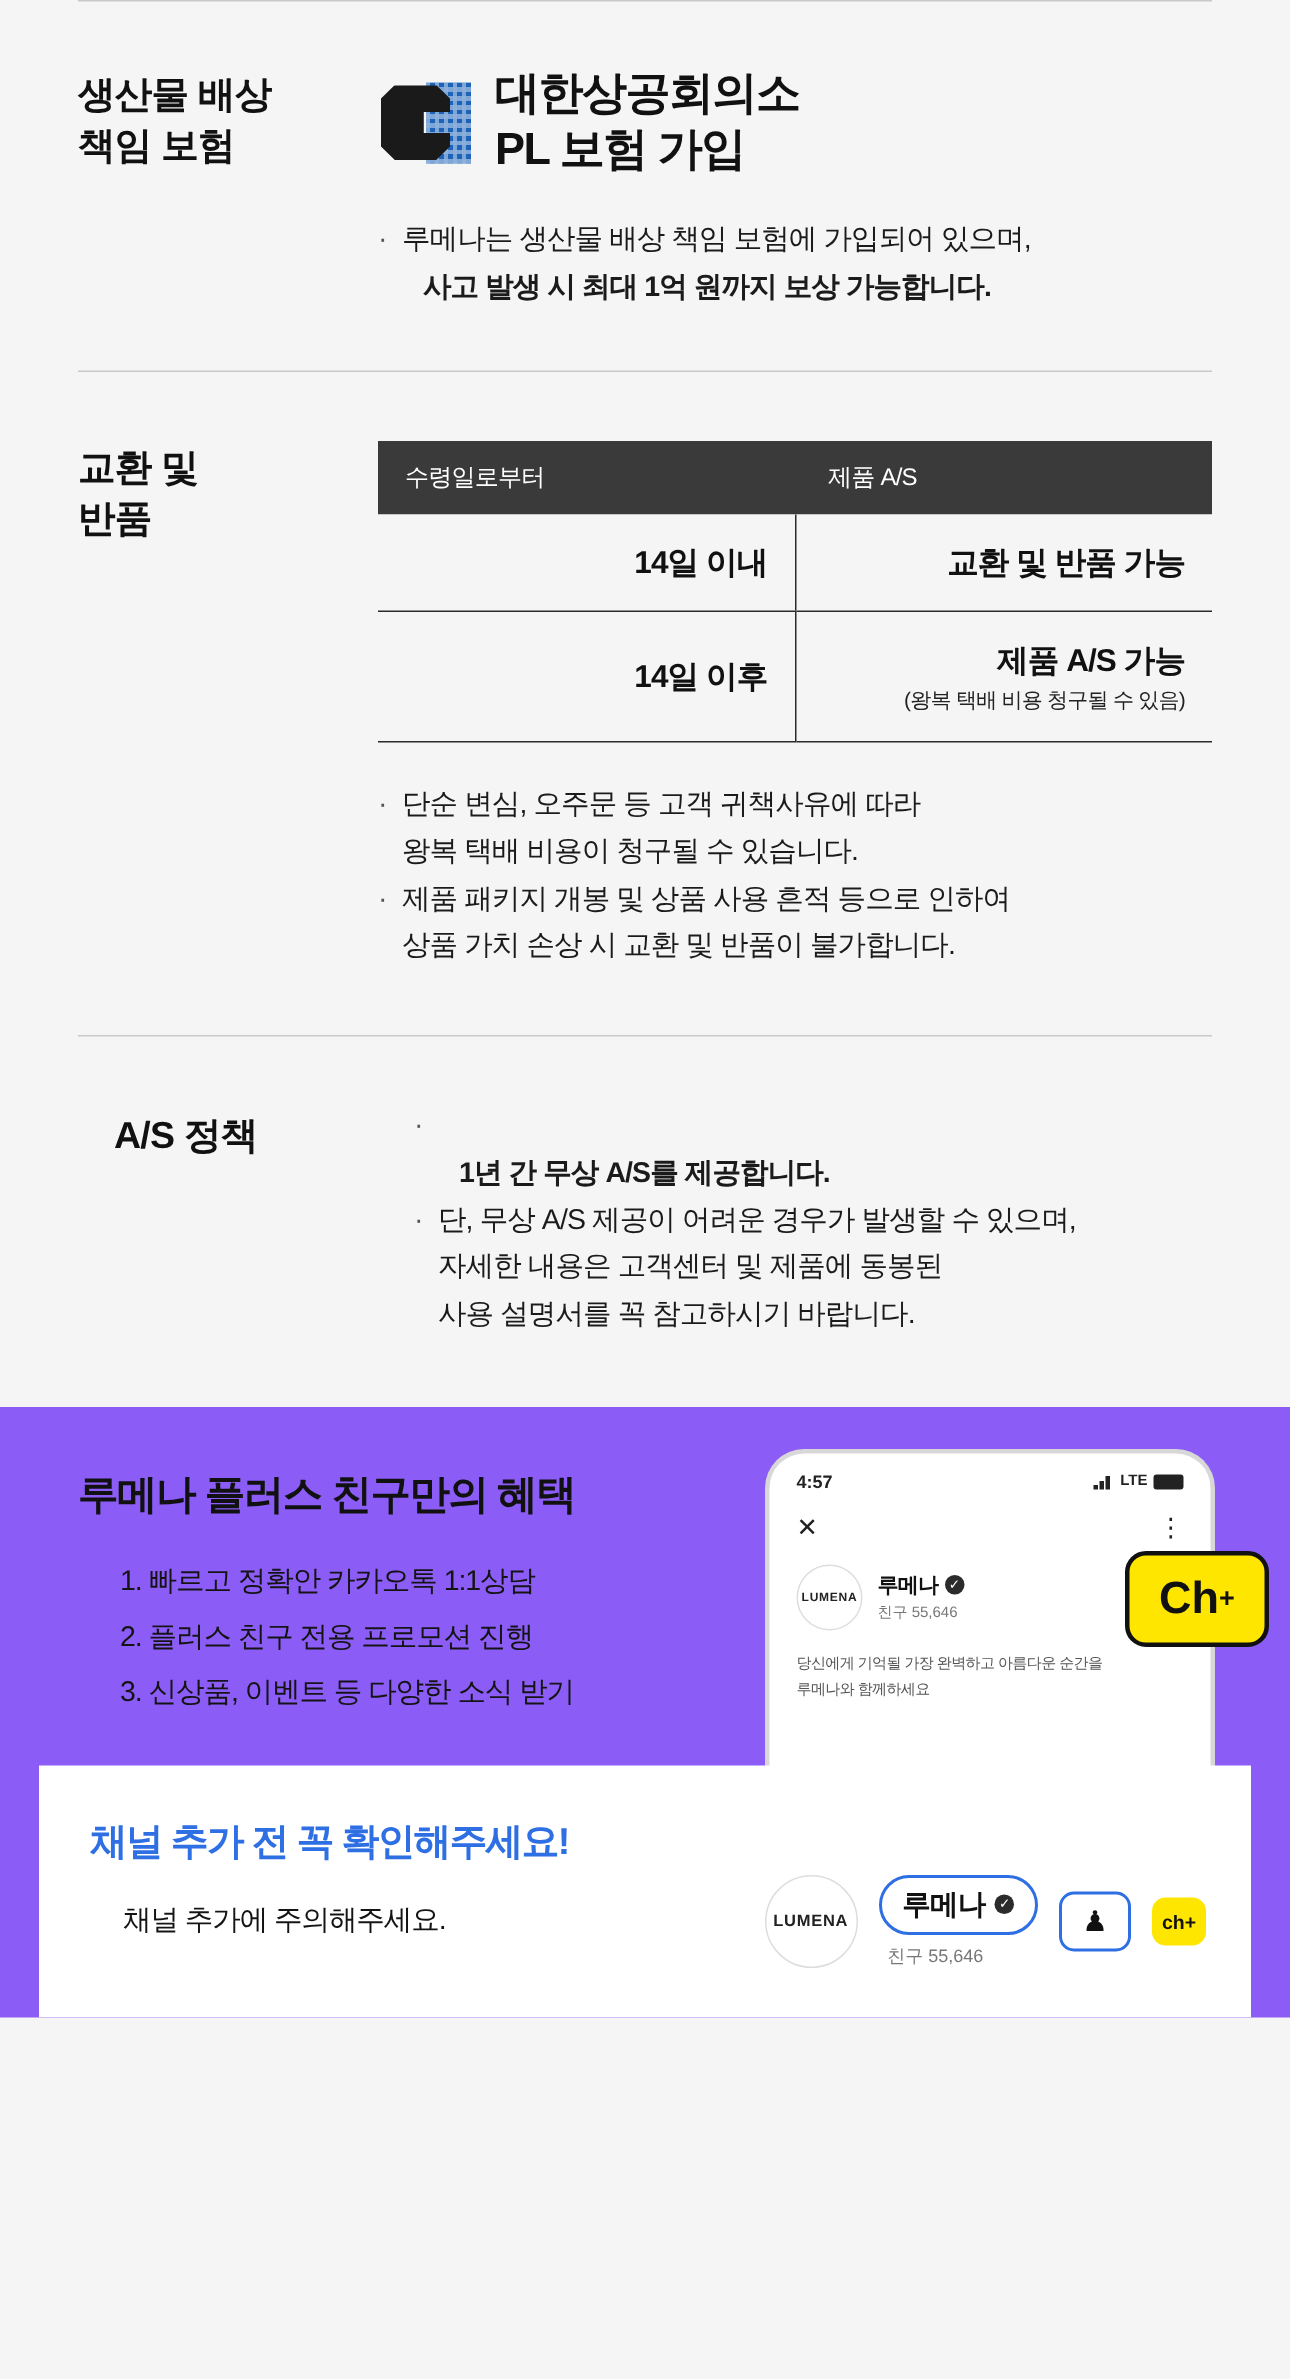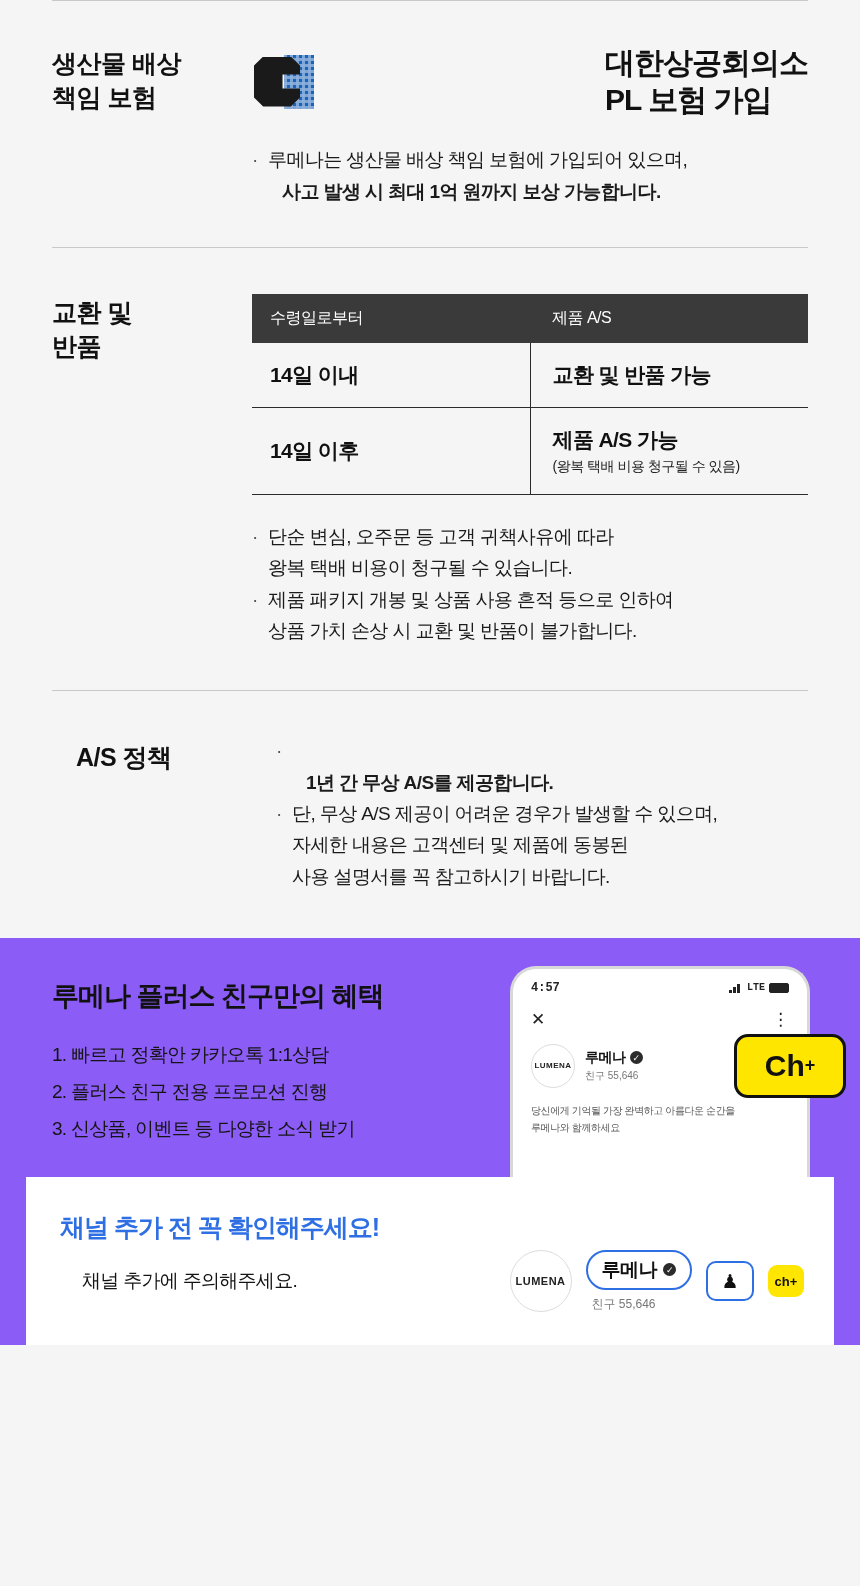--- a/index.html
+++ b/index.html
@@ -41,21 +41,20 @@
     margin: 0 52px;
   }
   .hr.top { margin-top: 0; }
 
   
   .pl-wrap { padding-top: 44px; padding-bottom: 40px; }
   .pl-logo-row {
     display: flex;
     align-items: center;
     gap: 16px;
-    justify-content: space-between;
   }
   .pl-mark {
     width: 62px; height: 62px;
     position: relative;
     flex: 0 0 62px;
   }
   .pl-mark .blue {
     position: absolute;
     right: 0; top: 4px;
     width: 30px; height: 54px;
@@ -122,20 +121,21 @@
   }
   table.ex th.c2 { padding-left: 22px; }
   table.ex td {
     border-bottom: 1px solid #2b2b2b;
     padding: 18px 18px;
     font-size: 21px;
     font-weight: bold;
     letter-spacing: -0.6px;
     vertical-align: middle;
     background: #f5f5f5;
+    text-align: right;
   }
   table.ex td.c2 {
     border-left: 1px solid #2b2b2b;
     padding-left: 22px;
   }
   table.ex td .sub {
     display: block;
     font-size: 14px;
     font-weight: normal;
     letter-spacing: -0.5px;
@@ -162,20 +162,21 @@
     letter-spacing: -1px;
     color: #111;
   }
   .promo-list { margin-top: 22px; }
   .promo-list li {
     list-style: none;
     font-size: 19px;
     letter-spacing: -0.7px;
     line-height: 1.95;
     color: #141414;
+    margin-left: 28px;
   }
 
   
   .phone {
     position: absolute;
     right: 50px;
     top: 28px;
     width: 300px;
     height: 250px;
     background: #fff;
@@ -185,21 +186,20 @@
     overflow: hidden;
     z-index: 1;
   }
   .phone .statusbar {
     display: flex;
     justify-content: space-between;
     padding: 12px 18px 4px;
     font-size: 12px;
     font-weight: bold;
     color: #222;
-    font-family: Liberation Mono, monospace;
   }
   .phone .statusbar .right { display: flex; align-items: center; gap: 4px; }
   .bars { display: inline-block; width: 14px; height: 10px;
     background:
       linear-gradient(to top, #222 3px, transparent 3px) 0 100%/3px 3px no-repeat,
       linear-gradient(to top, #222 6px, transparent 6px) 4px 100%/3px 6px no-repeat,
       linear-gradient(to top, #222 9px, transparent 9px) 8px 100%/3px 9px no-repeat;
   }
   .batt { display:inline-block; width: 20px; height: 10px; border: 1px solid #222; border-radius: 2px; background: #222; }
   .phone .navrow {
@@ -230,21 +230,21 @@
     background: #fff; display: flex; align-items: center; justify-content: center;
     font-size: 15px;
   }
   .phone .desc {
     padding: 14px 18px 0;
     font-size: 10px; color: #555; line-height: 1.7; letter-spacing: -0.4px;
   }
   .ch-badge {
     position: absolute;
     right: 14px; top: 96px;
-    width: 112px; height: 64px;
+    width: 96px; height: 64px;
     background: #ffe600;
     border: 3px solid #111;
     border-radius: 14px;
     display: flex; align-items: center; justify-content: center;
     font-size: 30px; font-weight: bold; color: #111;
     z-index: 3;
   }
   .ch-badge sup { font-size: 18px; vertical-align: super; }
 
   

